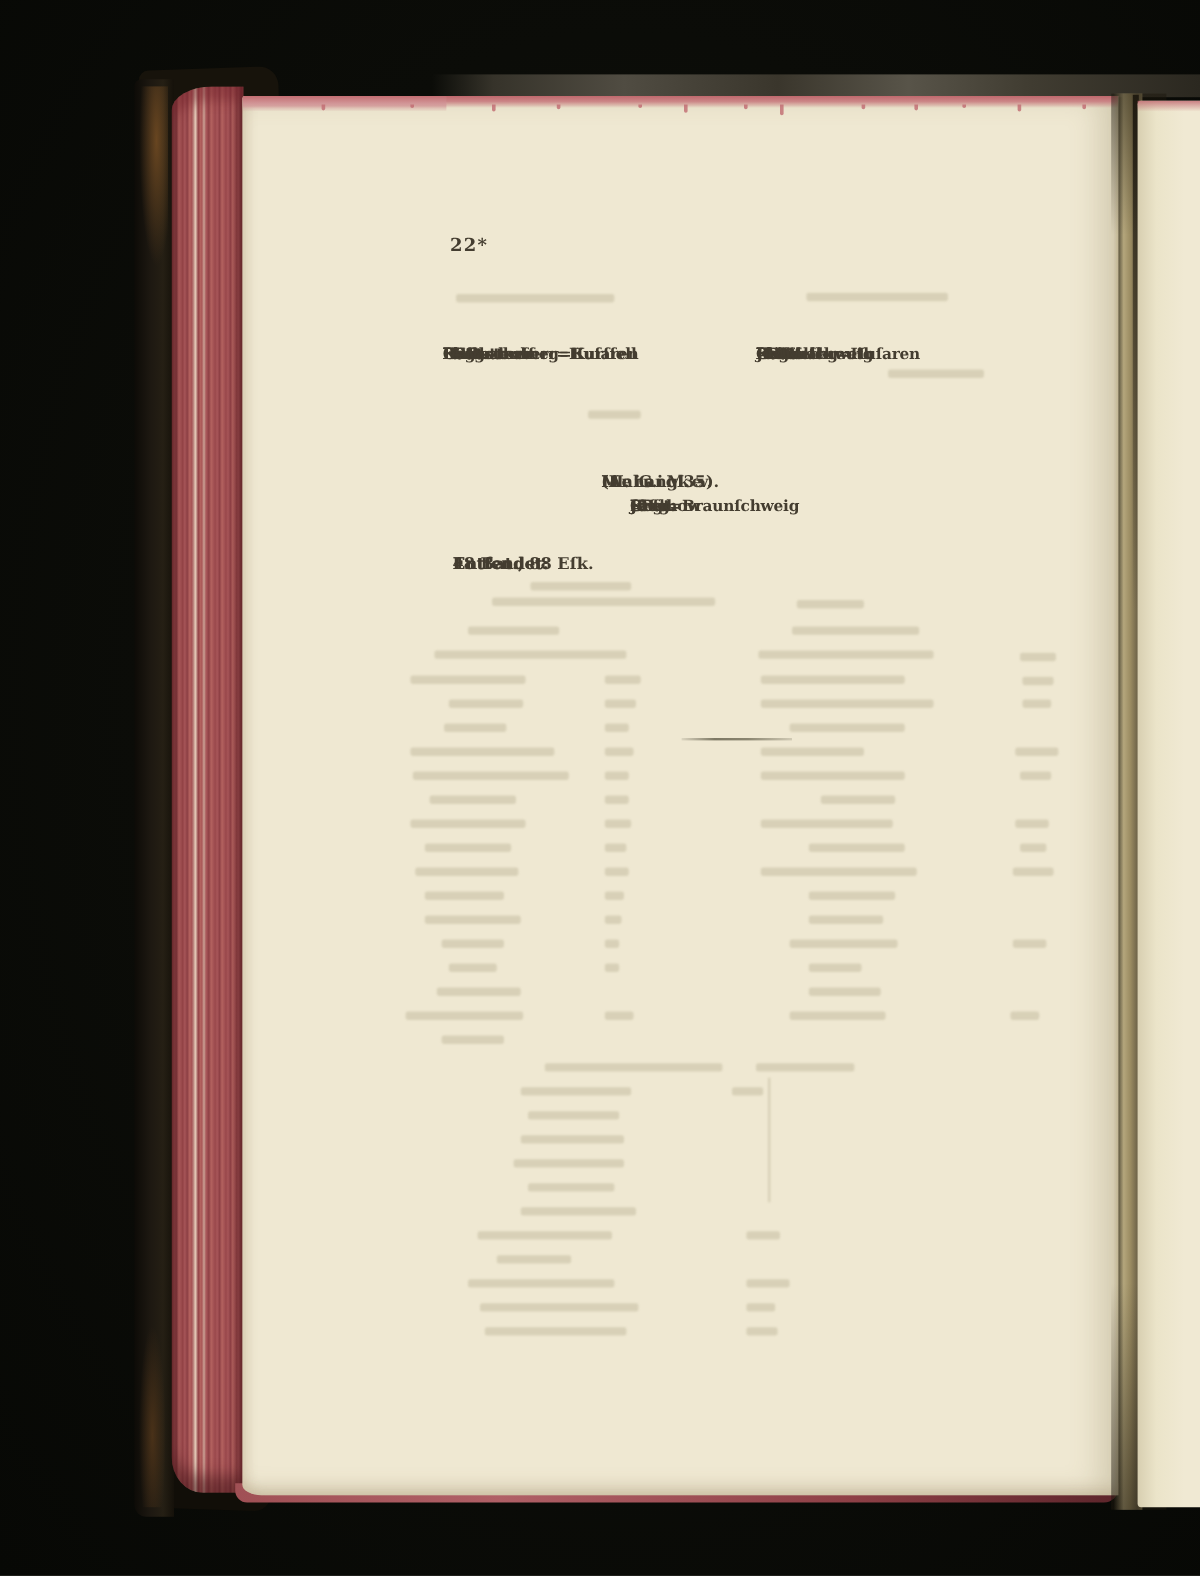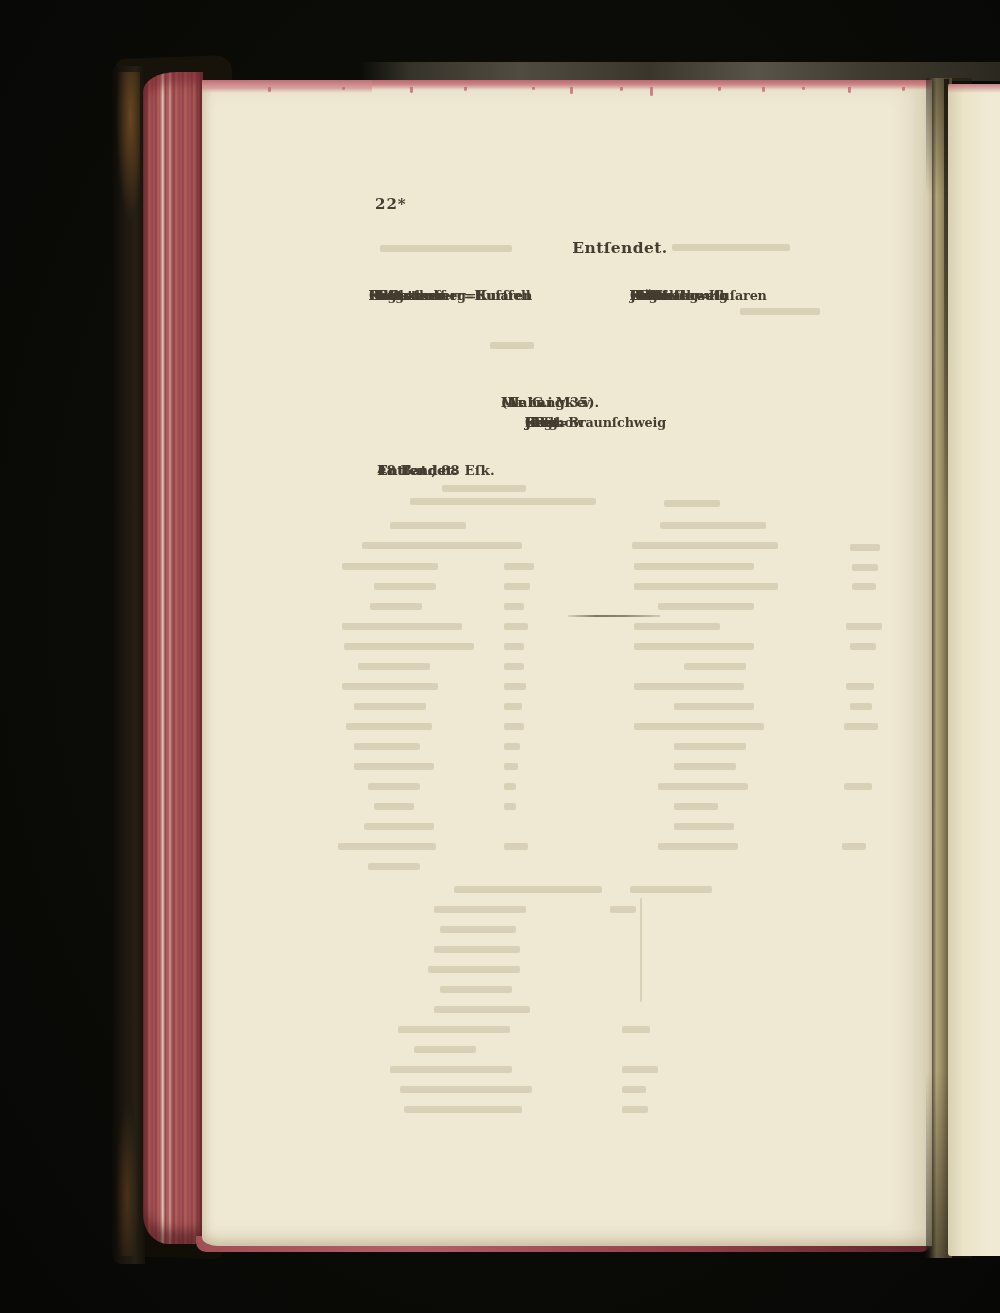--- a/index.html
+++ b/index.html
@@ -186,21 +186,20 @@
         <span style="left: 420px; top: 986px; width: 36px;"></span>
         <span style="left: 198px; top: 1006px; width: 132px;"></span>
         <span style="left: 420px; top: 1006px; width: 24px;"></span>
         <span style="left: 202px; top: 1026px; width: 118px;"></span>
         <span style="left: 420px; top: 1026px; width: 26px;"></span>
       </div>
     <div class="divider"></div>
 
     <div class="typeset">
       <div class="pagenum">22*</div>
-      <div class="title">Entſendet.</div>
 
 
       <div class="cols">
         <div class="col col-left">
           <div class="row">
             <span class="cc">Gren.</span>
               <span class="c2w">Bat.</span>
               <span class="nm">Puttkamer</span>
               <span class="num">1</span>
               <span class="unit">Bat.</span>

